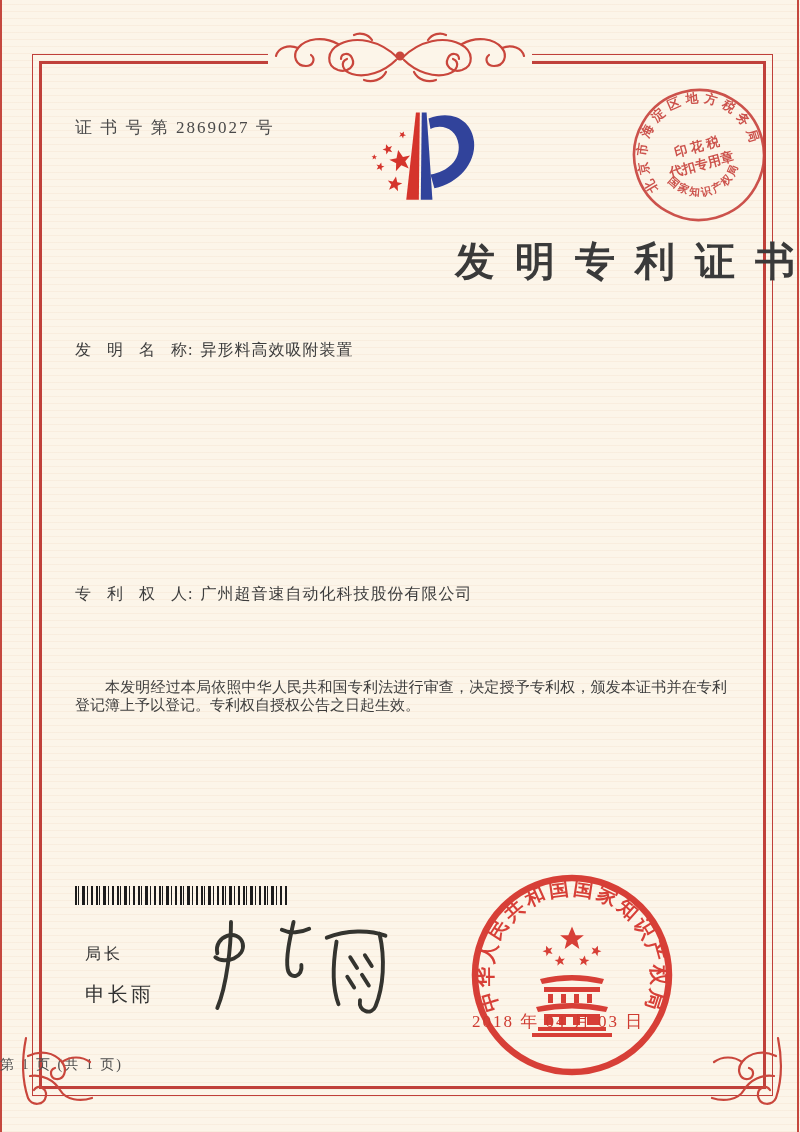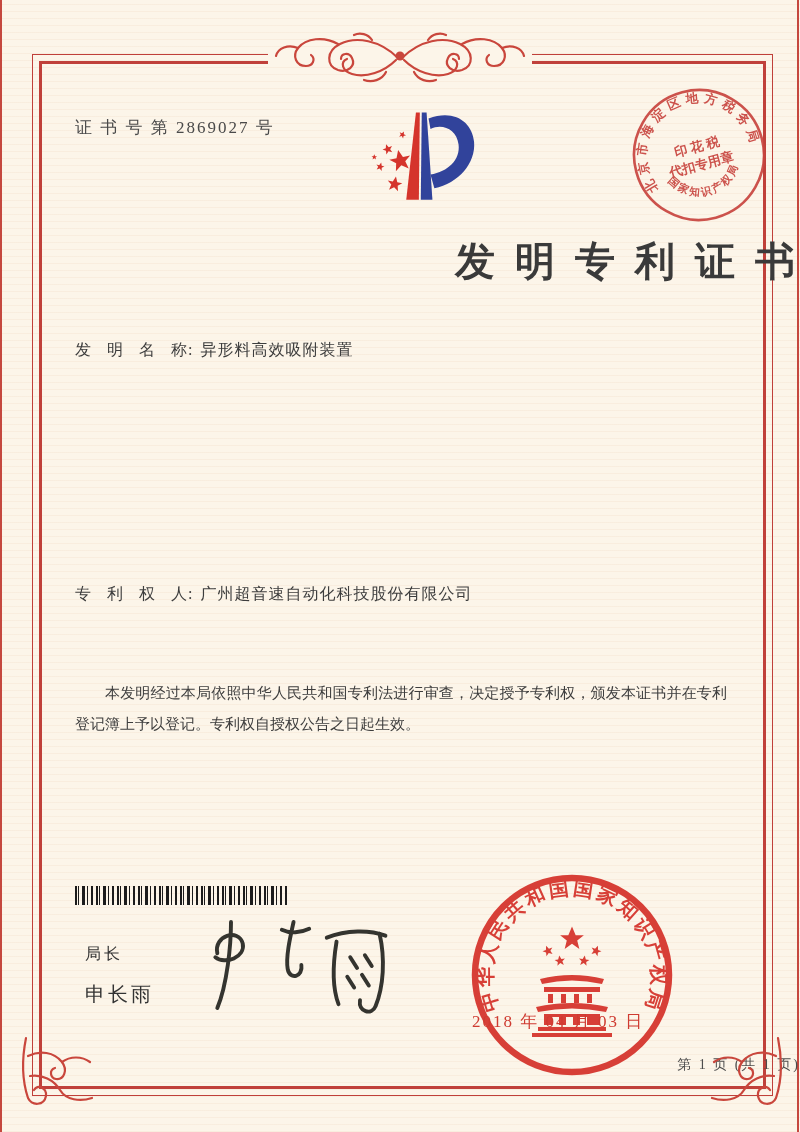--- a/index.html
+++ b/index.html
@@ -22,37 +22,37 @@
   .frame-inner{position:absolute;left:39px;top:61px;right:34px;bottom:43px;border:3px solid #c0403a;}
   .cert-no{position:absolute;left:75px;top:116px;font-size:17px;letter-spacing:2px;color:#4a4a4a;}
   .logo{position:absolute;left:352px;top:102px;width:155px;height:118px;}
   .title{position:absolute;left:0;right:0;top:234px;text-align:right;
     font-size:40px;font-weight:600;color:#3a3a3a;letter-spacing:5px;}
   .field-row{position:absolute;left:75px;font-size:16px;color:#3d3d3d;white-space:nowrap;}
   .flabel{display:inline-block;width:112px;text-align:justify;text-align-last:justify;vertical-align:bottom;}
   .fcolon{margin-left:1px;}
   .fvalue{margin-left:8px;letter-spacing:1px;}
   .body-text{position:absolute;left:75px;top:678px;width:652px;font-size:15px;
-    line-height:31px;color:#3d3d3d;text-align:justify;}
+    line-height:18px;color:#3d3d3d;text-align:justify;}
   .body-text p{margin:0;text-indent:2em;}
   .barcode{position:absolute;left:75px;top:886px;width:212px;height:19px;
     background:repeating-linear-gradient(90deg,
       #1c1c1c 0 2px, transparent 2px 3px,
       #1c1c1c 3px 4px, transparent 4px 7px,
       #1c1c1c 7px 10px, transparent 10px 12px,
       #1c1c1c 12px 13px, transparent 13px 16px,
       #1c1c1c 16px 18px, transparent 18px 21px);}
   .sig-title{position:absolute;left:85px;top:944px;font-size:16px;letter-spacing:3px;color:#333;}
   .sig-name{position:absolute;left:85px;top:981px;font-size:20px;letter-spacing:3px;color:#333;}
   .sig-hand{position:absolute;left:188px;top:912px;width:215px;height:108px;}
   .tax-stamp{position:absolute;left:628px;top:84px;width:142px;height:142px;
     transform:rotate(-15deg);opacity:0.92;}
   .big-seal{position:absolute;left:462px;top:865px;width:220px;height:220px;opacity:0.95;}
   .seal-date{position:absolute;left:472px;top:1010px;font-size:17px;color:#cf3b31;letter-spacing:2px;}
-  .footer{position:absolute;left:0;right:0;top:1056px;text-align:right;font-size:14px;color:#4c4c4c;letter-spacing:2px;}
+  .footer{position:absolute;left:0;right:0;top:1056px;text-align:left;font-size:14px;color:#4c4c4c;letter-spacing:2px;}
   .ornament-top{position:absolute;left:268px;top:28px;width:264px;height:58px;}
   .flourish{position:absolute;width:80px;height:78px;}
   .flourish-bl{left:18px;bottom:22px;}
   .flourish-br{right:14px;bottom:22px;transform:scaleX(-1);}
 </style>
 </head>
 <body>
 
 <div class="page">
 

